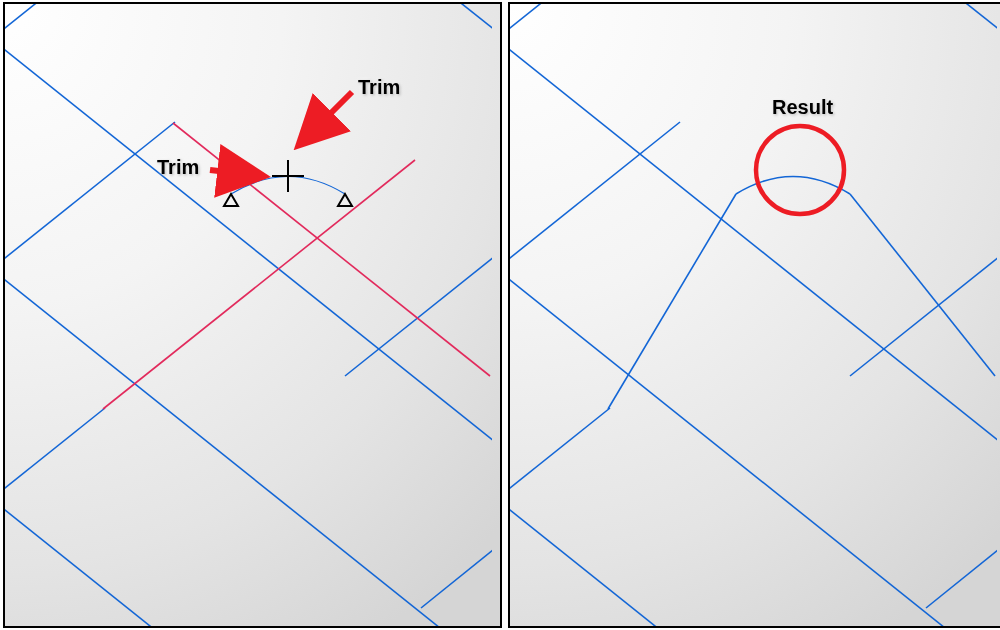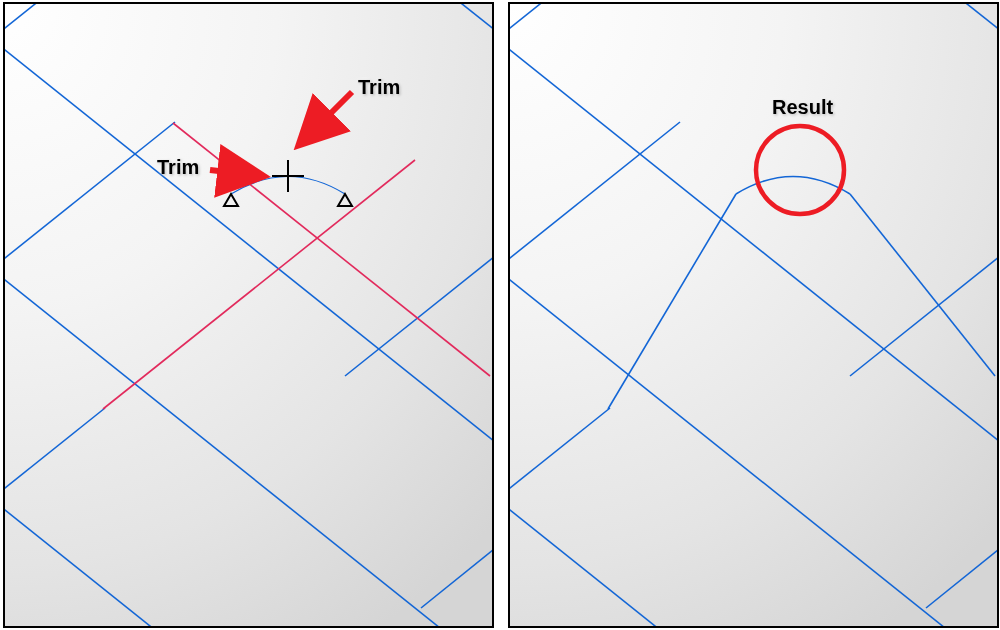--- a/index.html
+++ b/index.html
@@ -1,19 +1,19 @@
 <!DOCTYPE html>
 <html><head>
 <meta charset="utf-8">
 <style>
   html,body{margin:0;padding:0;width:1000px;height:630px;background:#fff;font-family:Arial,Helvetica,sans-serif;}
   .stage{position:relative;width:1000px;height:630px;}
   .panel{position:absolute;top:2px;width:487px;height:622px;border:2px solid #000;
          background:radial-gradient(ellipse 140% 120% at 0% 0%, #ffffff 0%, #f4f4f4 40%, #e4e4e4 75%, #d5d5d5 100%);
-         overflow:hidden;}
+         overflow:hidden;padding-left:8px;}
   .left {left:3px;}
   .right{left:508px;}
   svg{position:absolute;top:0;left:0;}
   .label{position:absolute;font-weight:bold;font-size:20px;color:#000;
          text-shadow:0 0 4px #fff,1px 1px 3px rgba(0,0,0,.35);white-space:nowrap;}
 </style>
 </head>
 <body>
 
 <div class="stage">

